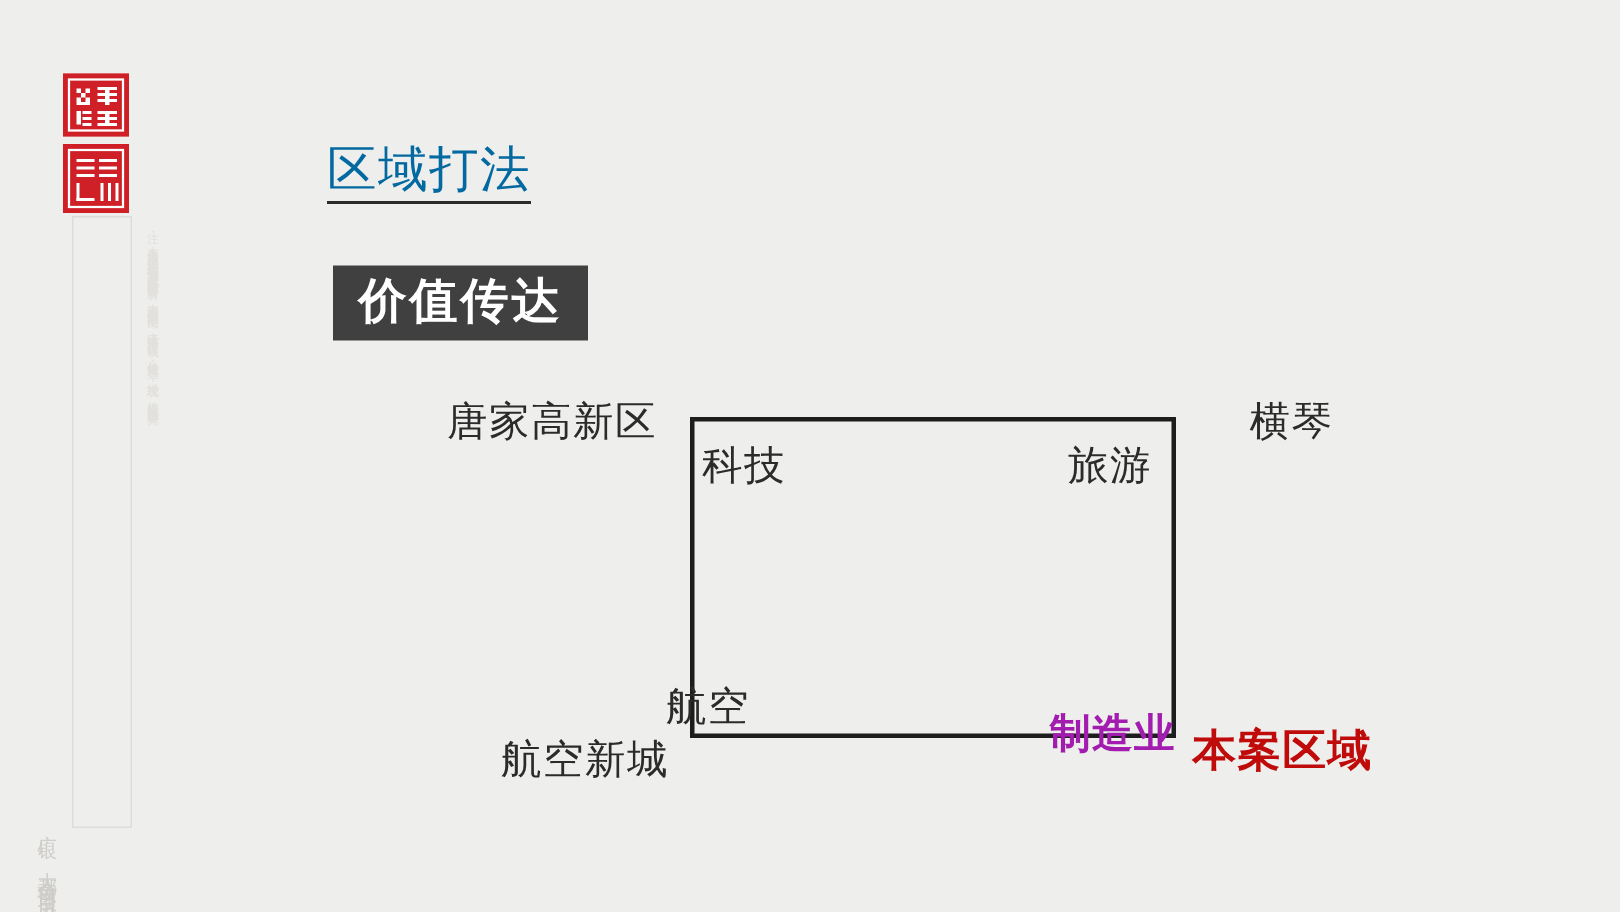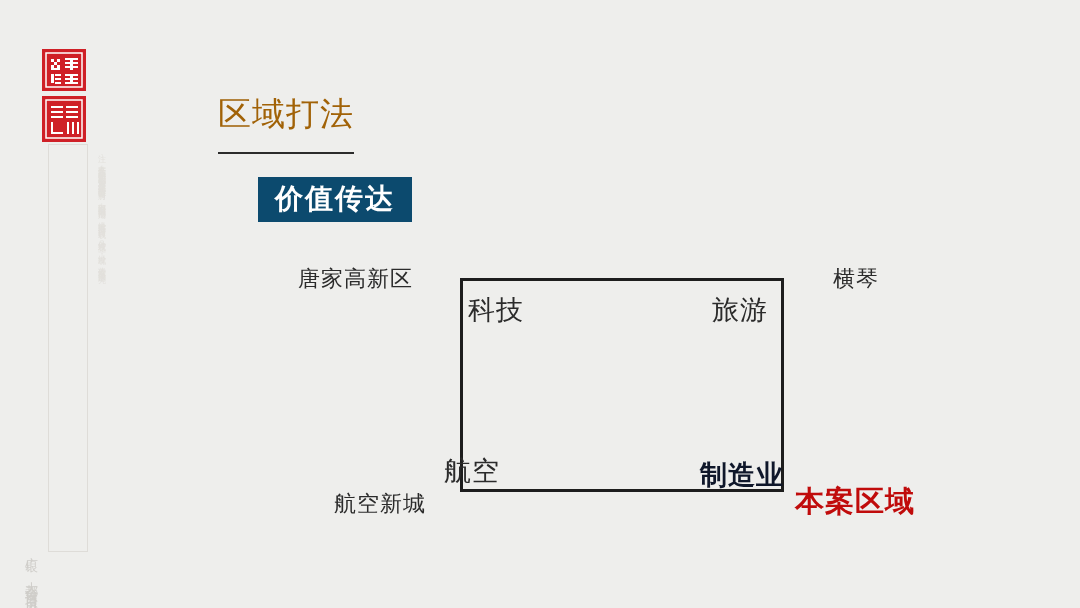--- a/index.html
+++ b/index.html
@@ -79,40 +79,39 @@
   }
 
   
   .page-title {
     position: absolute;
     left: 218px;
     top: 95px;
     font-family: "Liberation Serif", "DejaVu Serif", serif;
     font-size: 33px;
     font-weight: 400;
-    color: #a16207;
-    letter-spacing: 1px;
-    padding-bottom: 18px;
+    color: #0369a1;
+    letter-spacing: 1px;
+    padding-bottom: 0;
     border-bottom: 2px solid #2b2b2b;
     line-height: 1.18;
   }
 
   .value-badge {
     position: absolute;
     left: 222px;
     top: 177px;
-    background: #0c4a6e;
+    background: #404040;
     color: #ffffff;
     font-family: "Liberation Serif", "DejaVu Serif", serif;
     font-weight: bold;
-    font-size: 28px;
+    font-size: 32px;
     letter-spacing: 2px;
     padding: 7px 17px 9px 17px;
     line-height: 1.05;
-    margin-left: 36px;
   }
 
   
   .matrix-box {
     position: absolute;
     left: 460px;
     top: 278px;
     width: 324px;
     height: 214px;
     border: 3px solid #1d1d1d;
@@ -126,26 +125,26 @@
     font-size: 27px;
     color: #2b2b2b;
     letter-spacing: 1px;
     white-space: nowrap;
     line-height: 1;
     text-align: right;
   }
   .cell-tl { left: 468px;  top: 297px; }
   .cell-tr { right: 312px; top: 297px; }
   .cell-bl { left: 444px;  top: 458px; }
-  .cell-br { right: 296px; top: 464px; color: #0f172a; font-weight: bold; font-family: Liberation Mono, monospace; }
+  .cell-br { right: 296px; top: 476px; color: #a21caf; font-weight: bold; }
 
   .outer-label {
     position: absolute;
     font-family: "Liberation Serif", "DejaVu Serif", serif;
-    font-size: 22px;
+    font-size: 27px;
     color: #2b2b2b;
     letter-spacing: 1px;
     white-space: nowrap;
     line-height: 1;
   }
   .lbl-tangjia   { left: 298px; top: 268px; }
   .lbl-hengqin   { left: 833px; top: 268px; }
   .lbl-hangkong  { left: 334px; top: 493px; }
   .lbl-benan     { left: 795px; top: 487px; color: #c00b0b; font-weight: bold; font-size: 29px; }
 </style>

